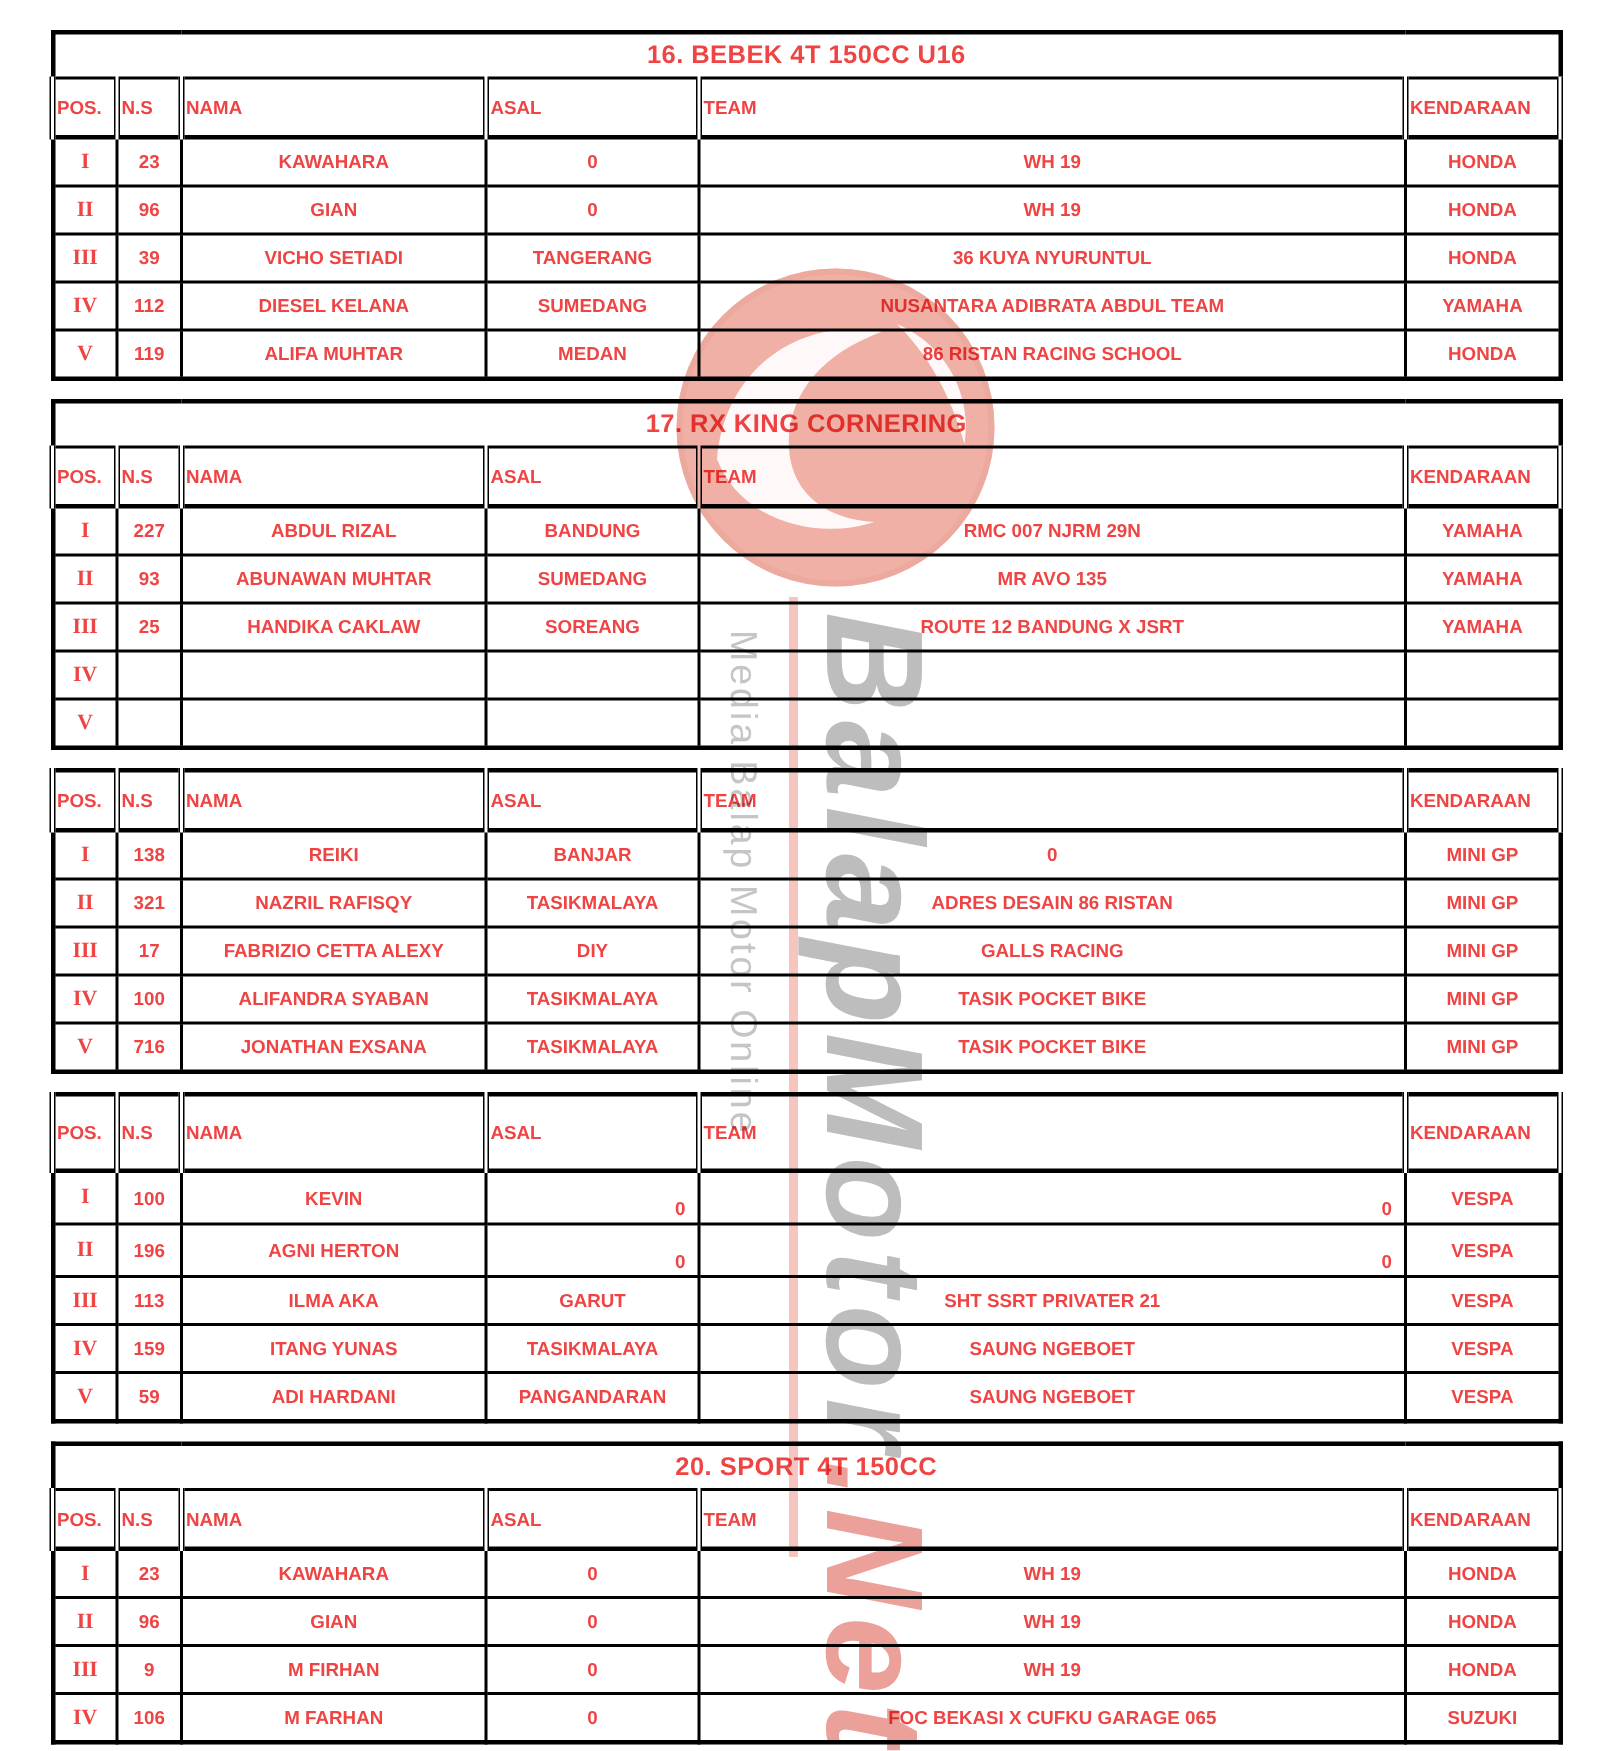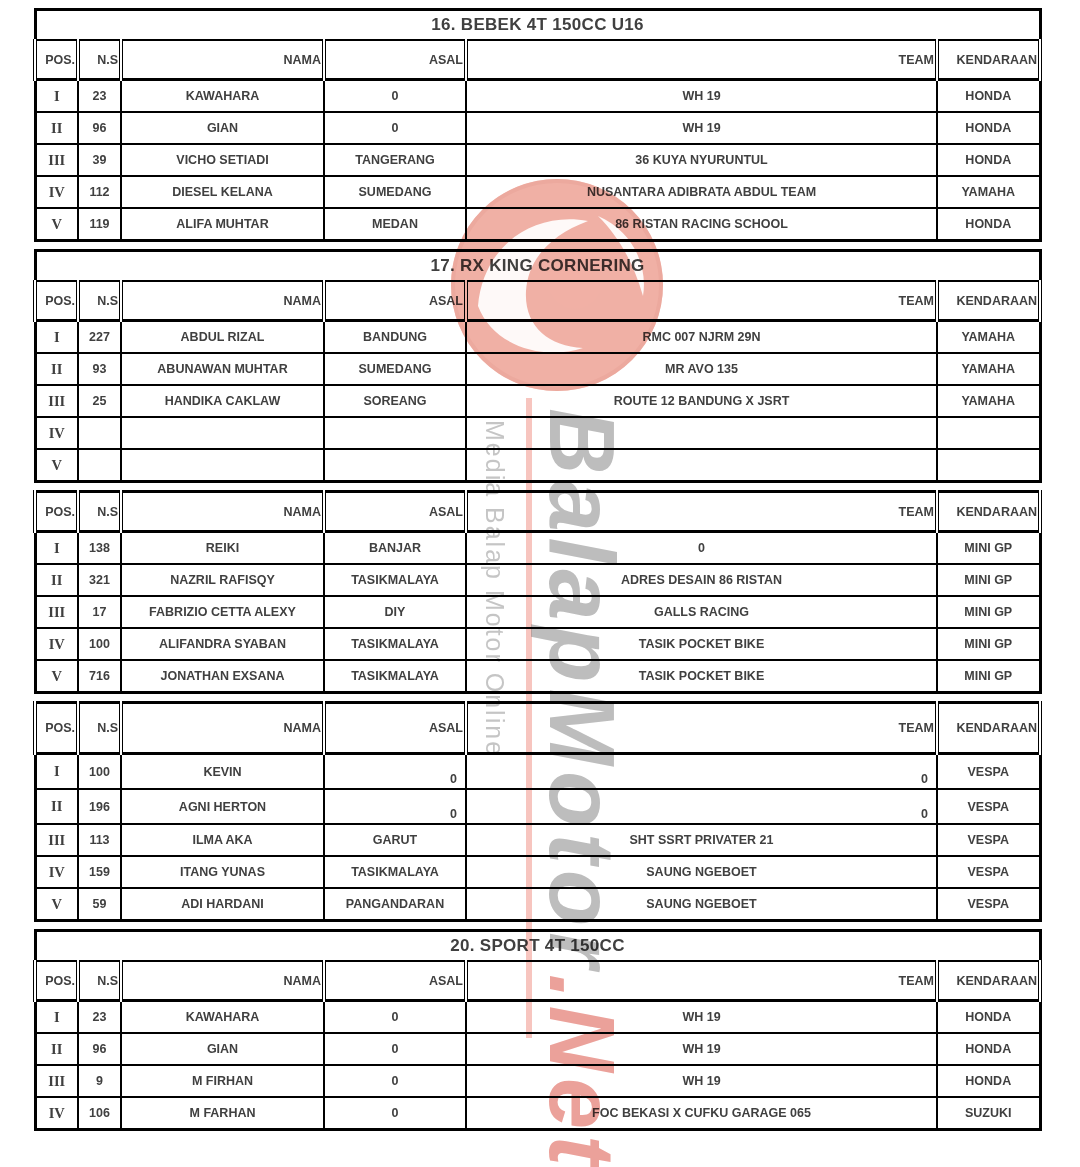--- a/index.html
+++ b/index.html
@@ -10,42 +10,42 @@
     background: #ffffff;
     overflow: hidden;
     font-family: "Liberation Sans", sans-serif;
   }
   .doc { position: relative; z-index: 1; padding-top: 8px; }
 
   table.race-table {
     border-collapse: collapse;
     table-layout: fixed;
     width: 1005px;
-    margin: 0 0 7px 33px;
+    margin: 12px 0 7px 33px;
     font-family: "Liberation Sans", sans-serif;
     font-weight: 700;
-    color: #404040;
+    color: #ef4444;
     border: 3px solid #000;
   }
   .race-table td, .race-table th {
     overflow: hidden;
     white-space: nowrap;
   }
   .title-cell {
     text-align: center;
     font-size: 17px;
     height: 26px;
     letter-spacing: 0.3px;
     border-bottom: 2px solid #000;
     vertical-align: middle;
   }
   .race-table th.col-h {
     font-size: 12.5px;
     height: 35px;
-    text-align: right;
+    text-align: left;
     vertical-align: middle;
     border-left: 4px double #000;
     border-right: 4px double #000;
     border-top: 2px solid #000;
     border-bottom: 3px solid #000;
   }
   .race-table td.cell {
     font-size: 12.5px;
     height: 28px;
     text-align: center;

